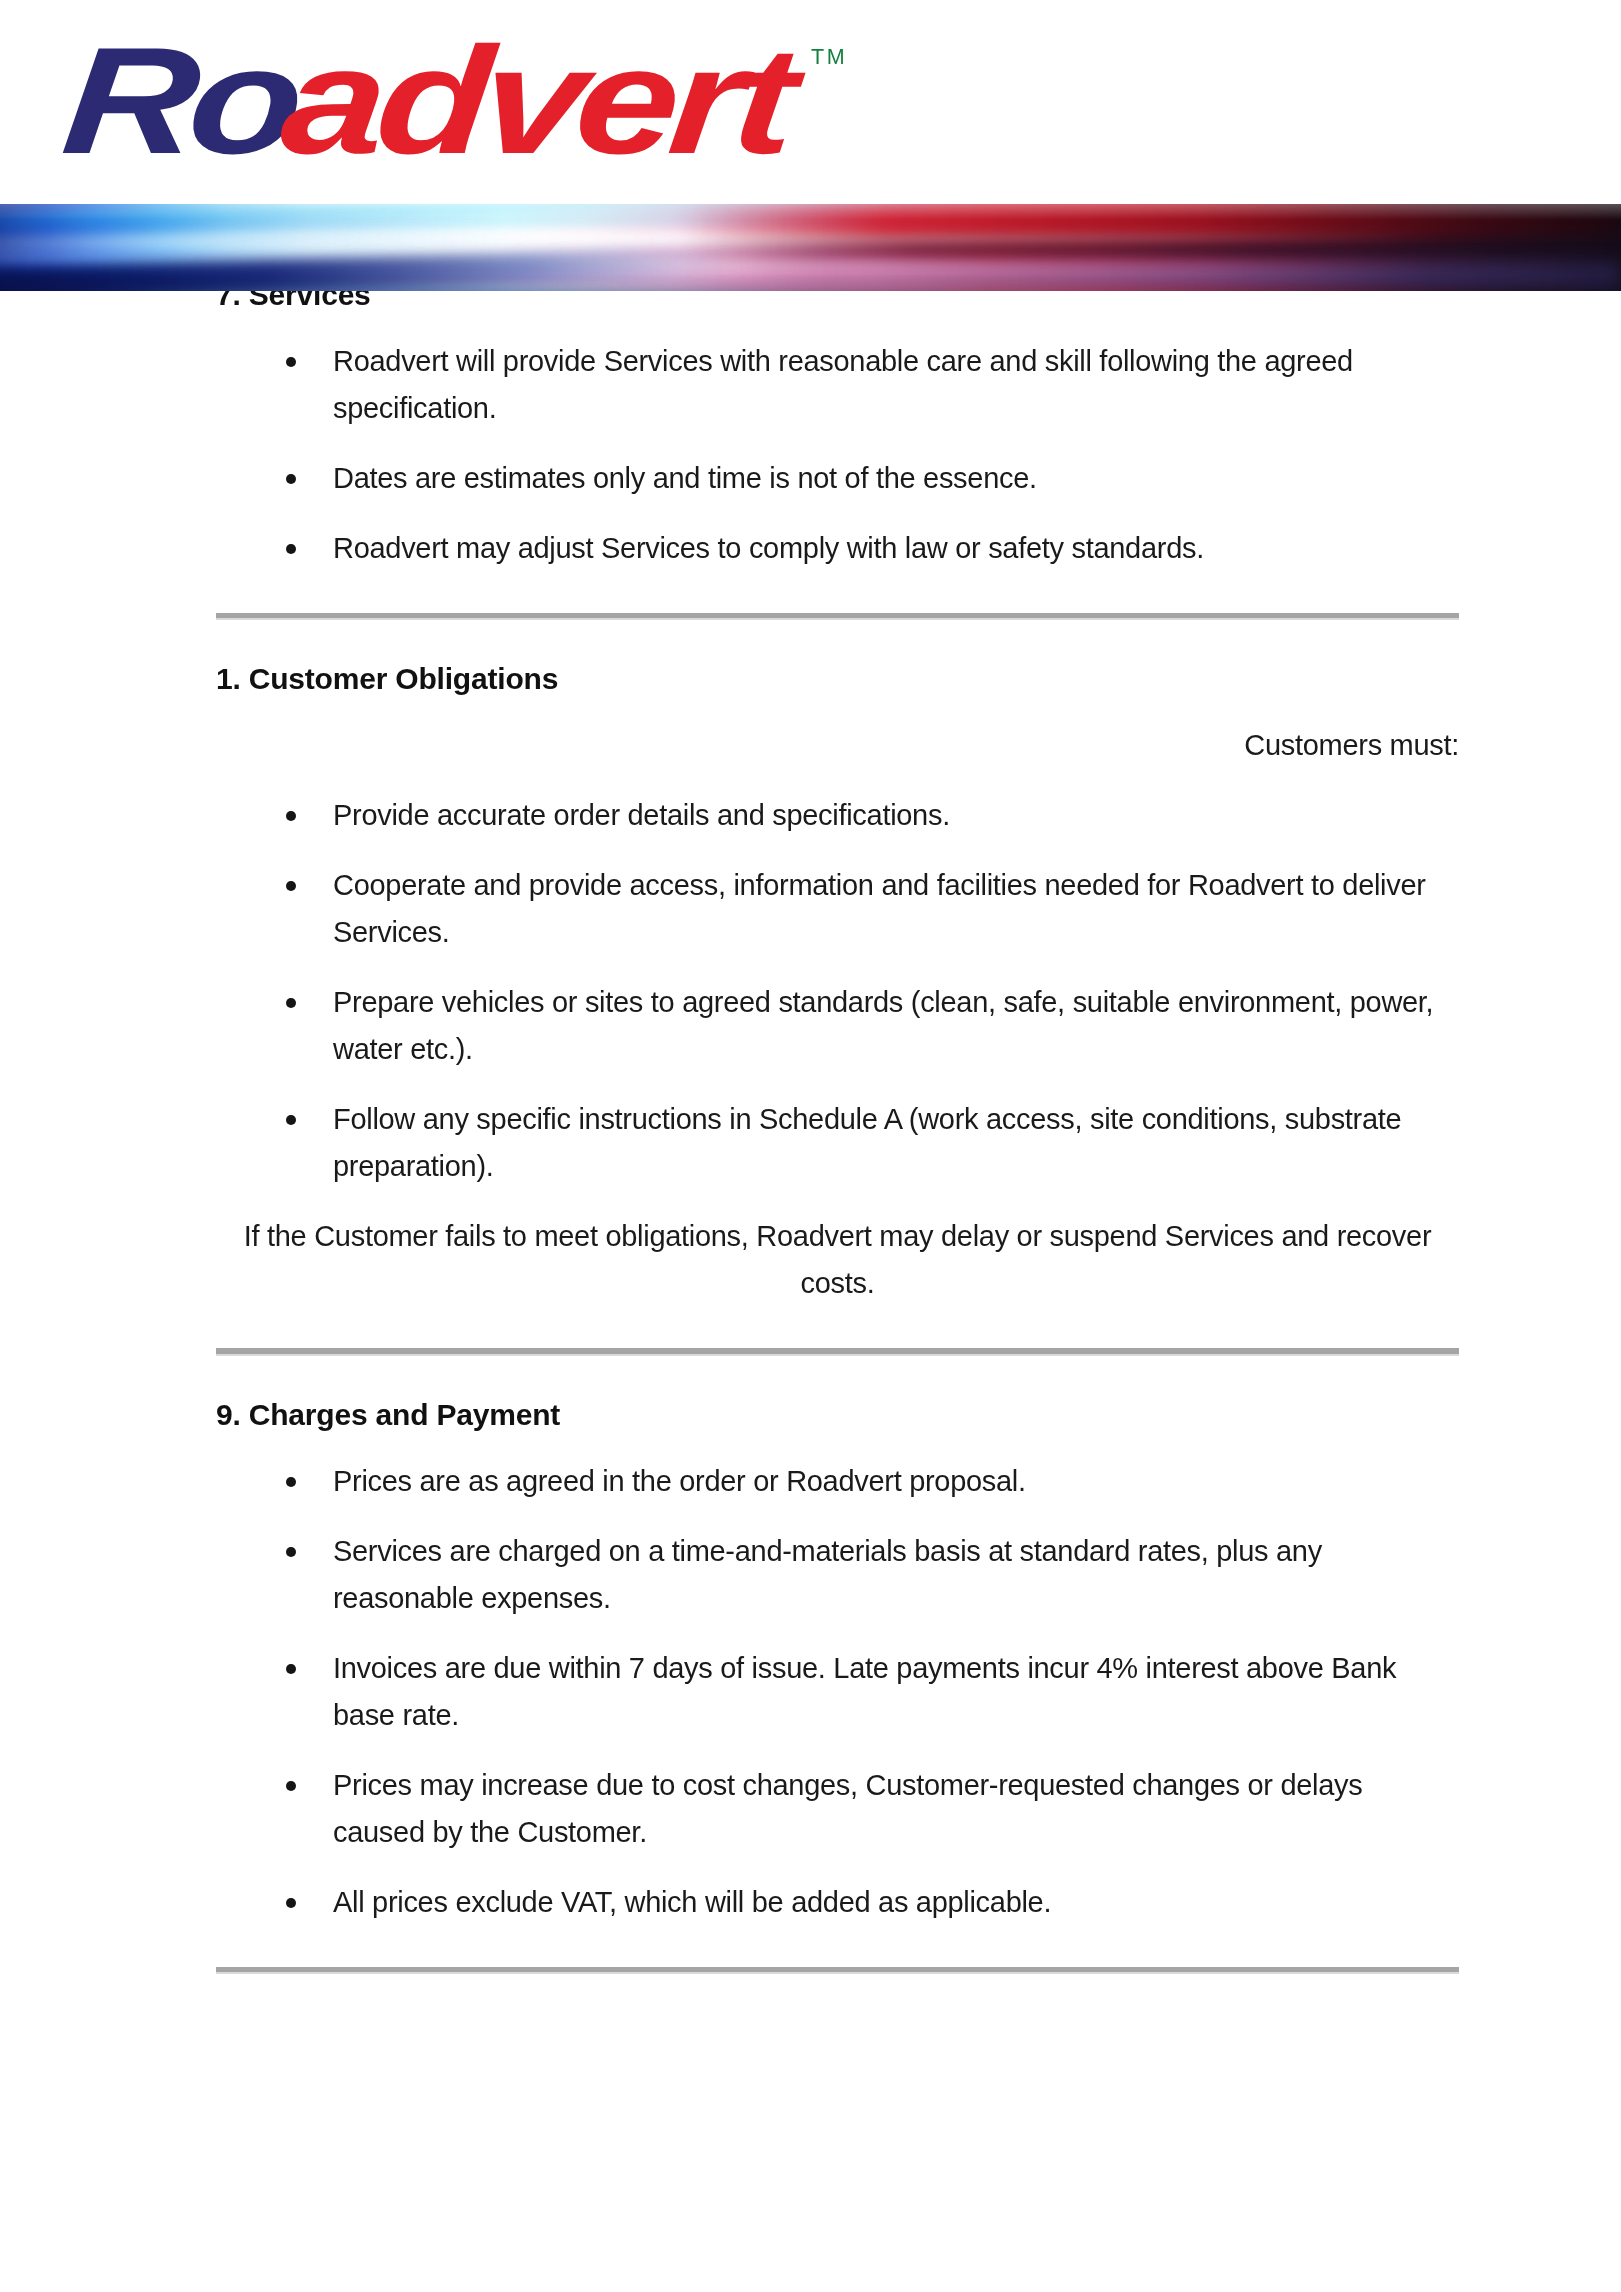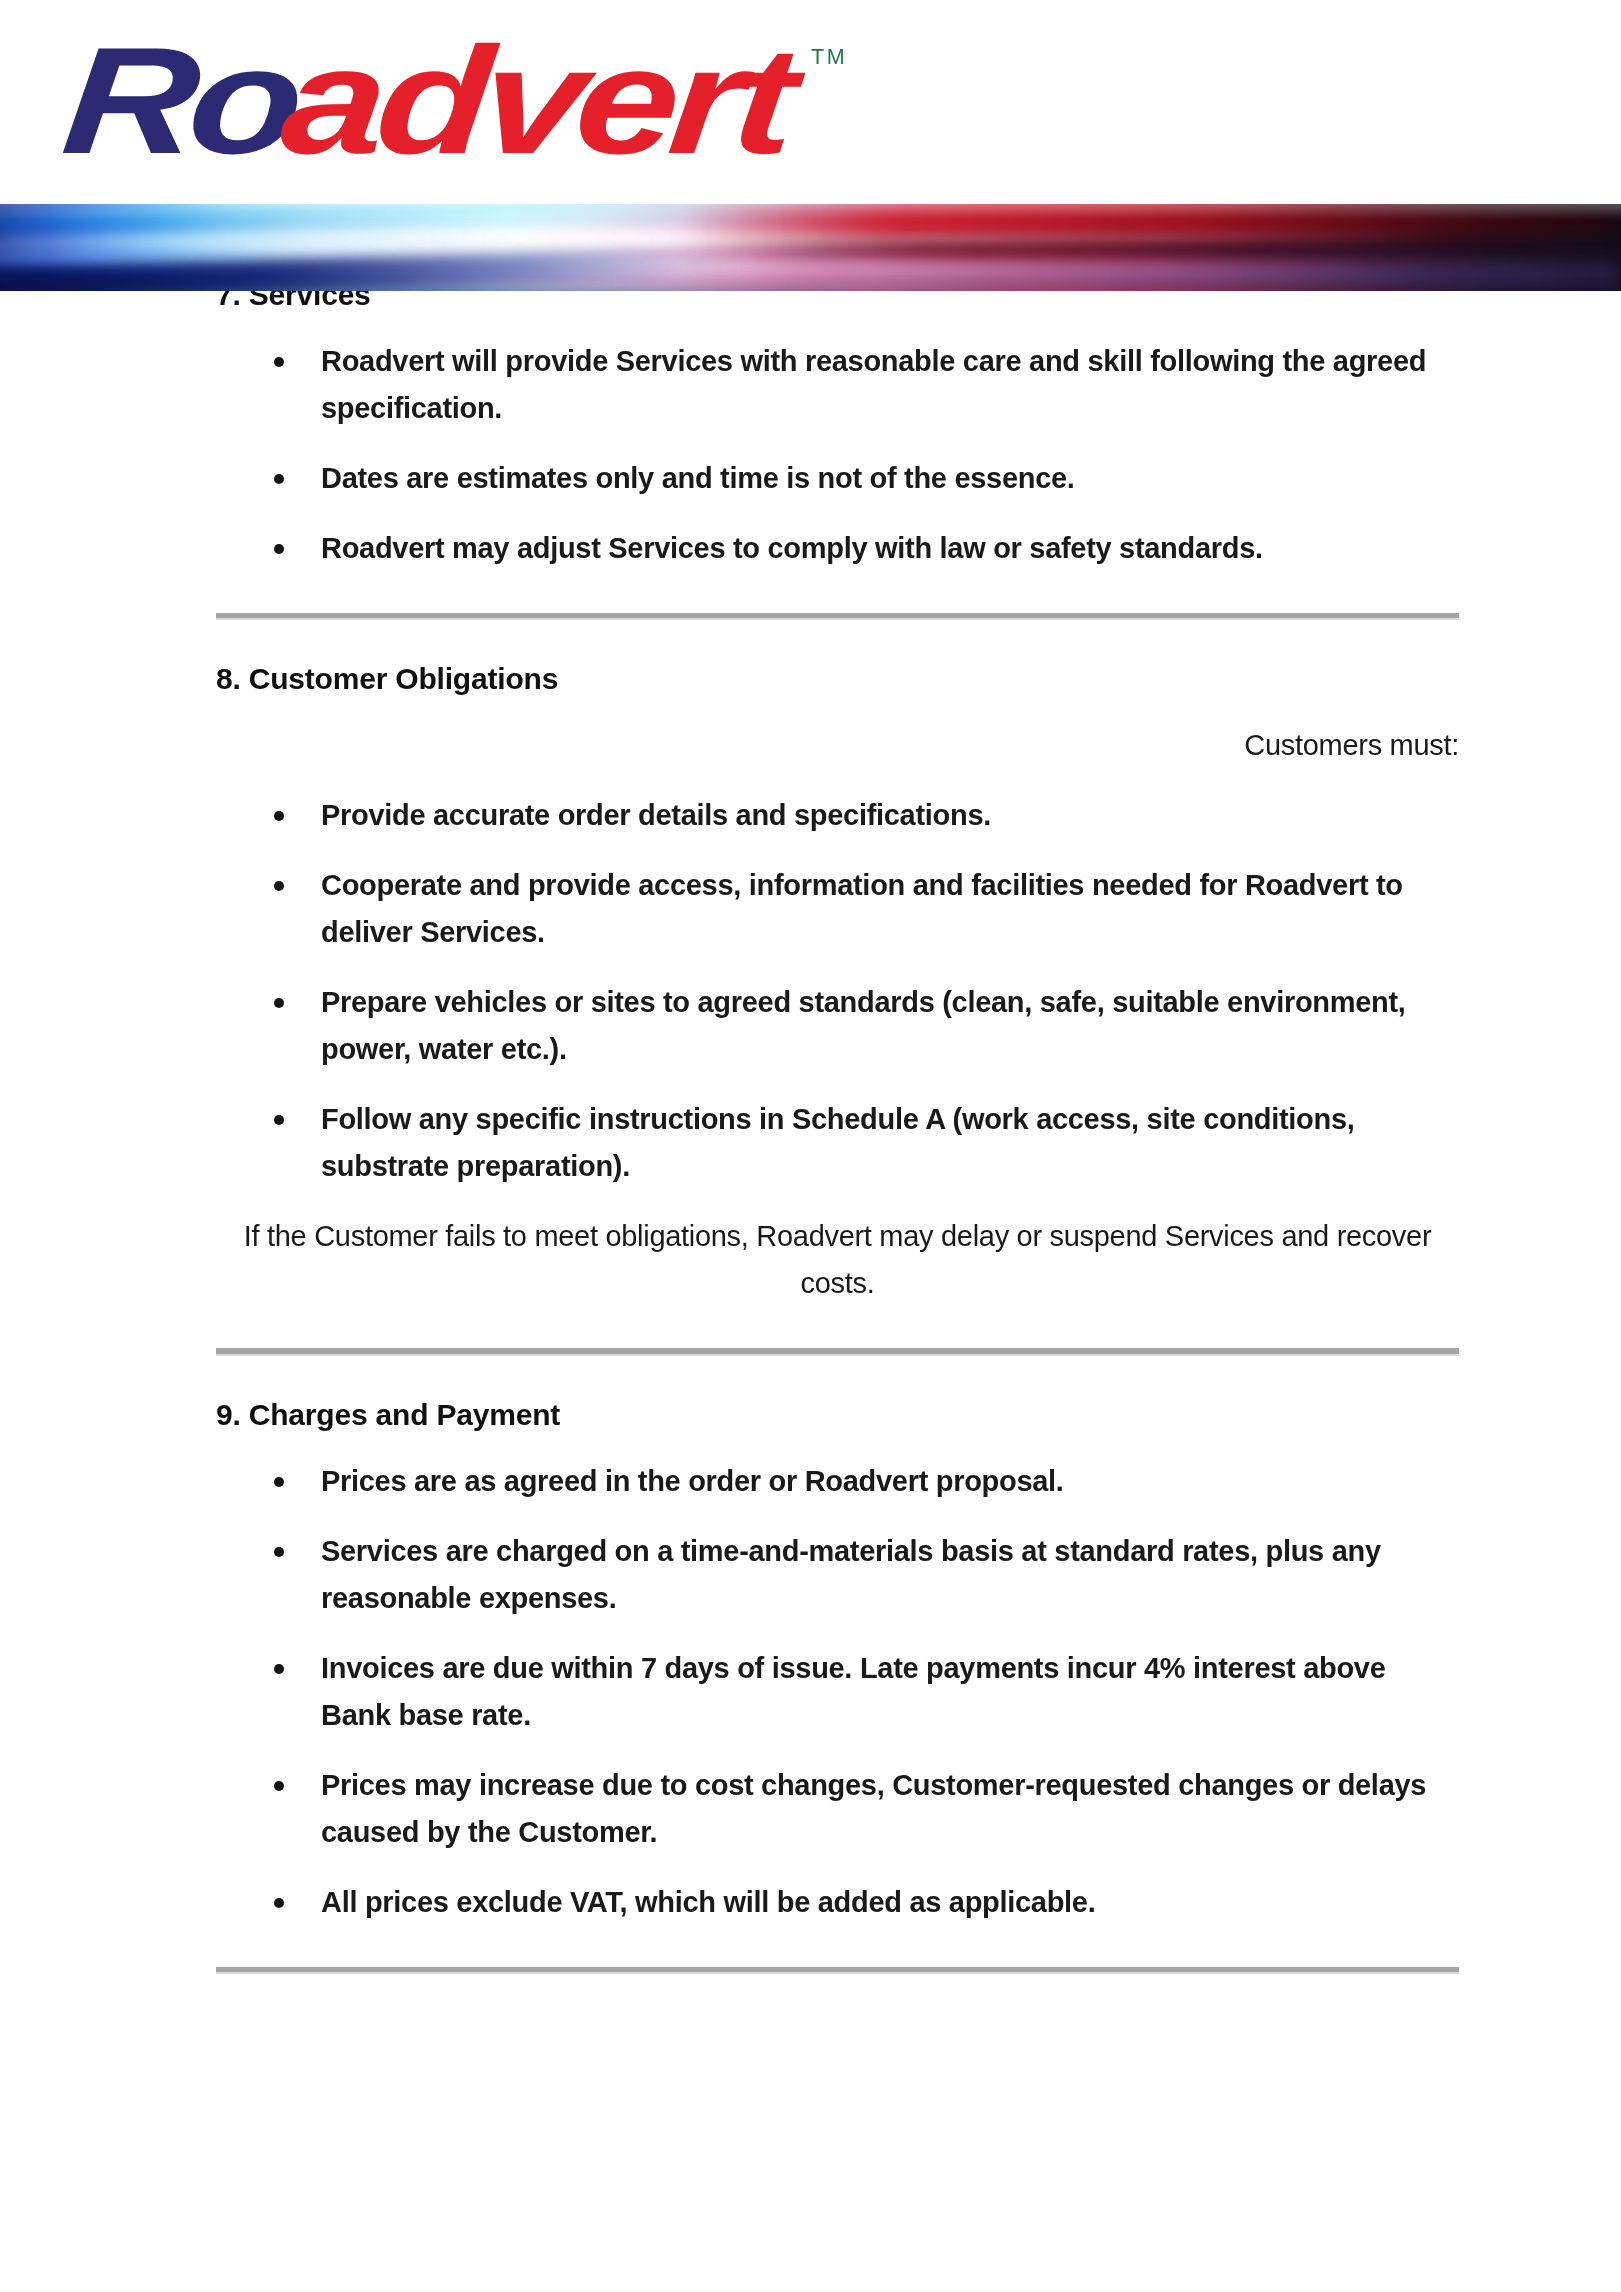--- a/index.html
+++ b/index.html
@@ -60,21 +60,21 @@
     background:linear-gradient(90deg, rgba(200,130,180,0) 0%, rgba(195,125,175,.8) 20%, rgba(120,80,140,.85) 55%, rgba(55,42,92,.9) 80%, rgba(34,28,64,.95) 100%); }
   .blwedge { position:absolute; left:-27px; bottom:-9px; width:851px; height:32px;
     transform:rotate(-1.6deg); transform-origin:0 100%; filter:blur(6.3px);
     background:linear-gradient(90deg, #081253 0%, rgba(12,26,110,.9) 35%, rgba(25,50,150,.55) 65%, rgba(40,80,190,0) 90%); }
 
   
   .doc { position:absolute; left:216px; top:277px; width:1243px; z-index:1; }
   .sec-heading { font-size:30px; line-height:36px; font-weight:bold; color:#111111;
     margin:0 0 25px 0; letter-spacing:-0.2px; }
   .sec-intro { font-size:29px; line-height:47px; margin:0 0 23px 0; letter-spacing:-0.3px;text-align:right; }
-  ul.bullets { list-style:none; margin:4px; padding:0 0 0 101px;font-weight:bold; }
+  ul.bullets { list-style:none; margin:16px; padding:0 0 0 101px; }
   ul.bullets li { position:relative; font-size:29px; line-height:47px; margin:0 0 23px 0;
     letter-spacing:-0.3px; max-width:1142px; }
   ul.bullets li:last-child { margin-bottom:0; }
   ul.bullets li::before { content:''; position:absolute; left:-47px; top:19px;
     width:9.9px; height:9.9px; border-radius:50%; background:#151515; }
   .sec-outro { font-size:29px; line-height:47px; margin:23px 0 0 0; letter-spacing:-0.3px;text-align:center; }
   .divider { height:5.4px; background:#a5a5a5; border-bottom:2.7px solid #dadada; margin:41px 0; }
 </style>
 </head>
 <body>
@@ -104,21 +104,21 @@
       <section class="doc-section">
         <h2 class="sec-heading">7. Services</h2>
         <ul class="bullets">
           <li>Roadvert will provide Services with reasonable care and skill following the agreed specification.</li>
           <li>Dates are estimates only and time is not of the essence.</li>
           <li>Roadvert may adjust Services to comply with law or safety standards.</li>
         </ul>
       </section>
       <div class="divider"></div>
       <section class="doc-section">
-        <h2 class="sec-heading">8. Customer Obligations</h2>
+        <h2 class="sec-heading">1. Customer Obligations</h2>
         <p class="sec-intro">Customers must:</p>
         <ul class="bullets">
           <li>Provide accurate order details and specifications.</li>
           <li>Cooperate and provide access, information and facilities needed for Roadvert to deliver Services.</li>
           <li>Prepare vehicles or sites to agreed standards (clean, safe, suitable environment, power, water etc.).</li>
           <li>Follow any specific instructions in Schedule A (work access, site conditions, substrate preparation).</li>
         </ul>
         <p class="sec-outro">If the Customer fails to meet obligations, Roadvert may delay or suspend Services and recover costs.</p>
       </section>
       <div class="divider"></div>

